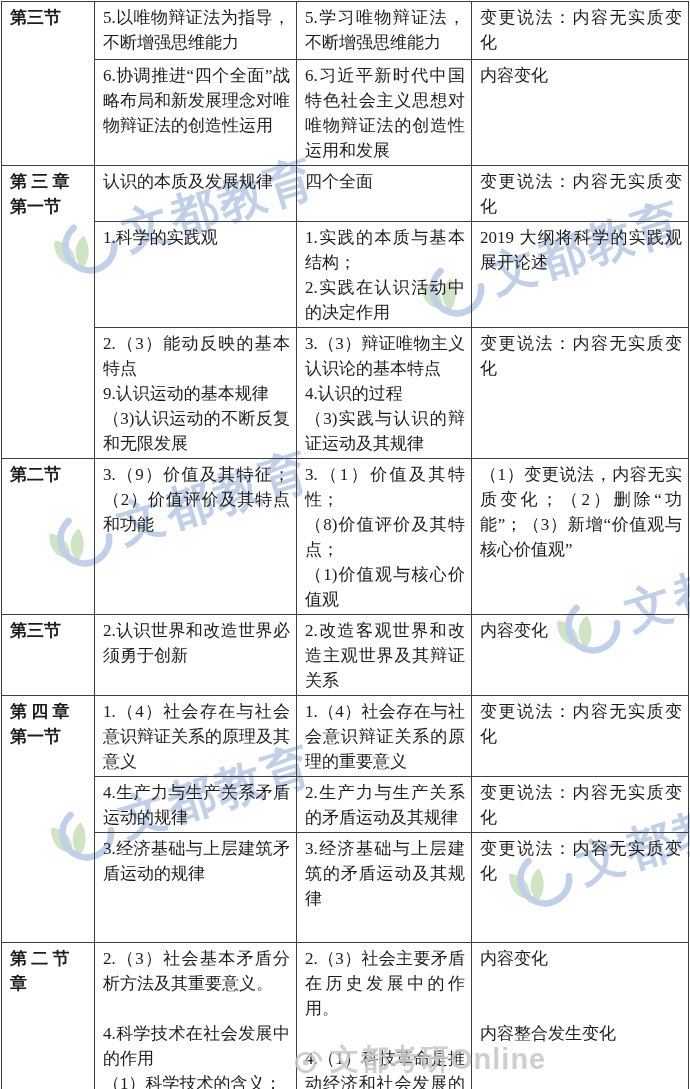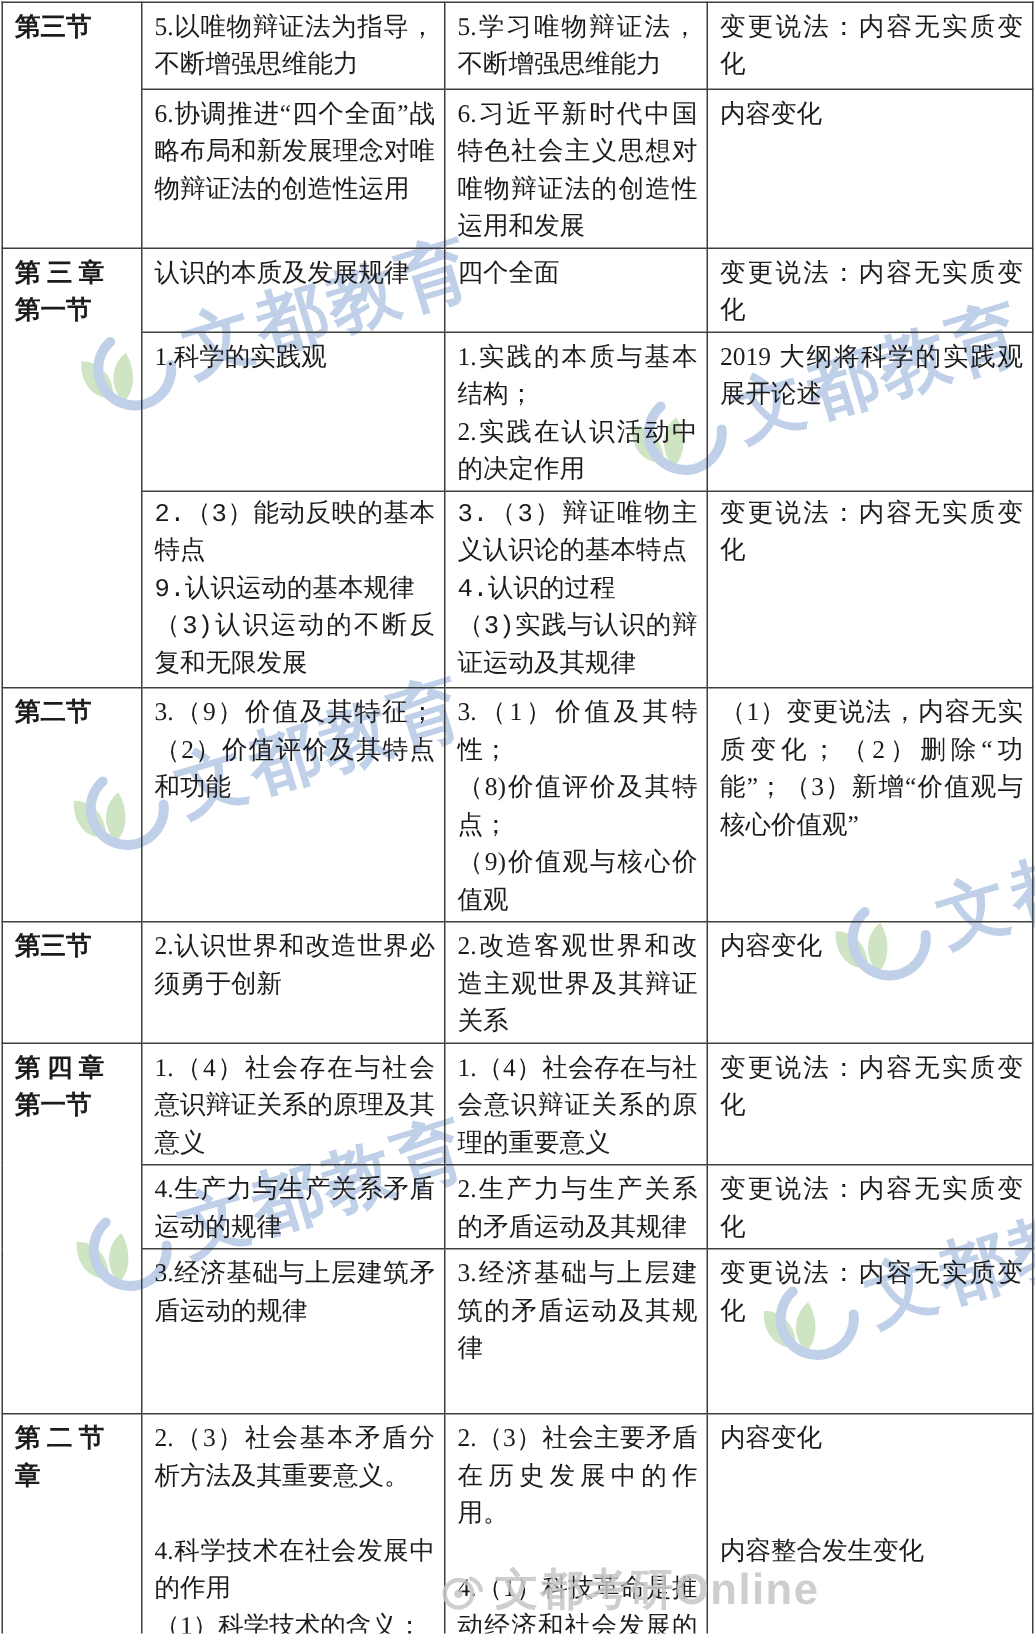--- a/index.html
+++ b/index.html
@@ -138,21 +138,21 @@
             <div class="para">1.科学的实践观</div>
           </td>
           <td class="content-cell">
             <div class="para">1.实践的本质与基本结构；</div>
             <div class="para">2.实践在认识活动中的决定作用</div>
           </td>
           <td class="content-cell">
             <div class="para">2019 大纲将科学的实践观展开论述</div>
           </td>
         </tr>
-        <tr style="height: 125px; font-family: Liberation Mono, monospace;">
+        <tr style="height: 125px;">
           <td class="content-cell">
             <div class="para">2.（3）能动反映的基本特点</div>
             <div class="para">9.认识运动的基本规律</div>
             <div class="para">（3)认识运动的不断反复和无限发展</div>
           </td>
           <td class="content-cell">
             <div class="para">3.（3）辩证唯物主义认识论的基本特点</div>
             <div class="para">4.认识的过程</div>
             <div class="para">（3)实践与认识的辩证运动及其规律</div>
           </td>
@@ -163,21 +163,21 @@
         <tr style="height: 125px;">
           <td class="section-cell" rowspan="1">
             <div class="para">第二节</div>
           </td>
           <td class="content-cell">
             <div class="para">3.（9）价值及其特征；（2）价值评价及其特点和功能</div>
           </td>
           <td class="content-cell">
             <div class="para">3.（1）价值及其特性；</div>
             <div class="para">（8)价值评价及其特点；</div>
-            <div class="para">（9)价值观与核心价值观</div>
+            <div class="para">（1)价值观与核心价值观</div>
           </td>
           <td class="content-cell">
             <div class="para">（1）变更说法，内容无实质变化；（2）删除“功能”；（3）新增“价值观与核心价值观”</div>
           </td>
         </tr>
         <tr style="height: 74px;">
           <td class="section-cell" rowspan="1">
             <div class="para">第三节</div>
           </td>
           <td class="content-cell">

